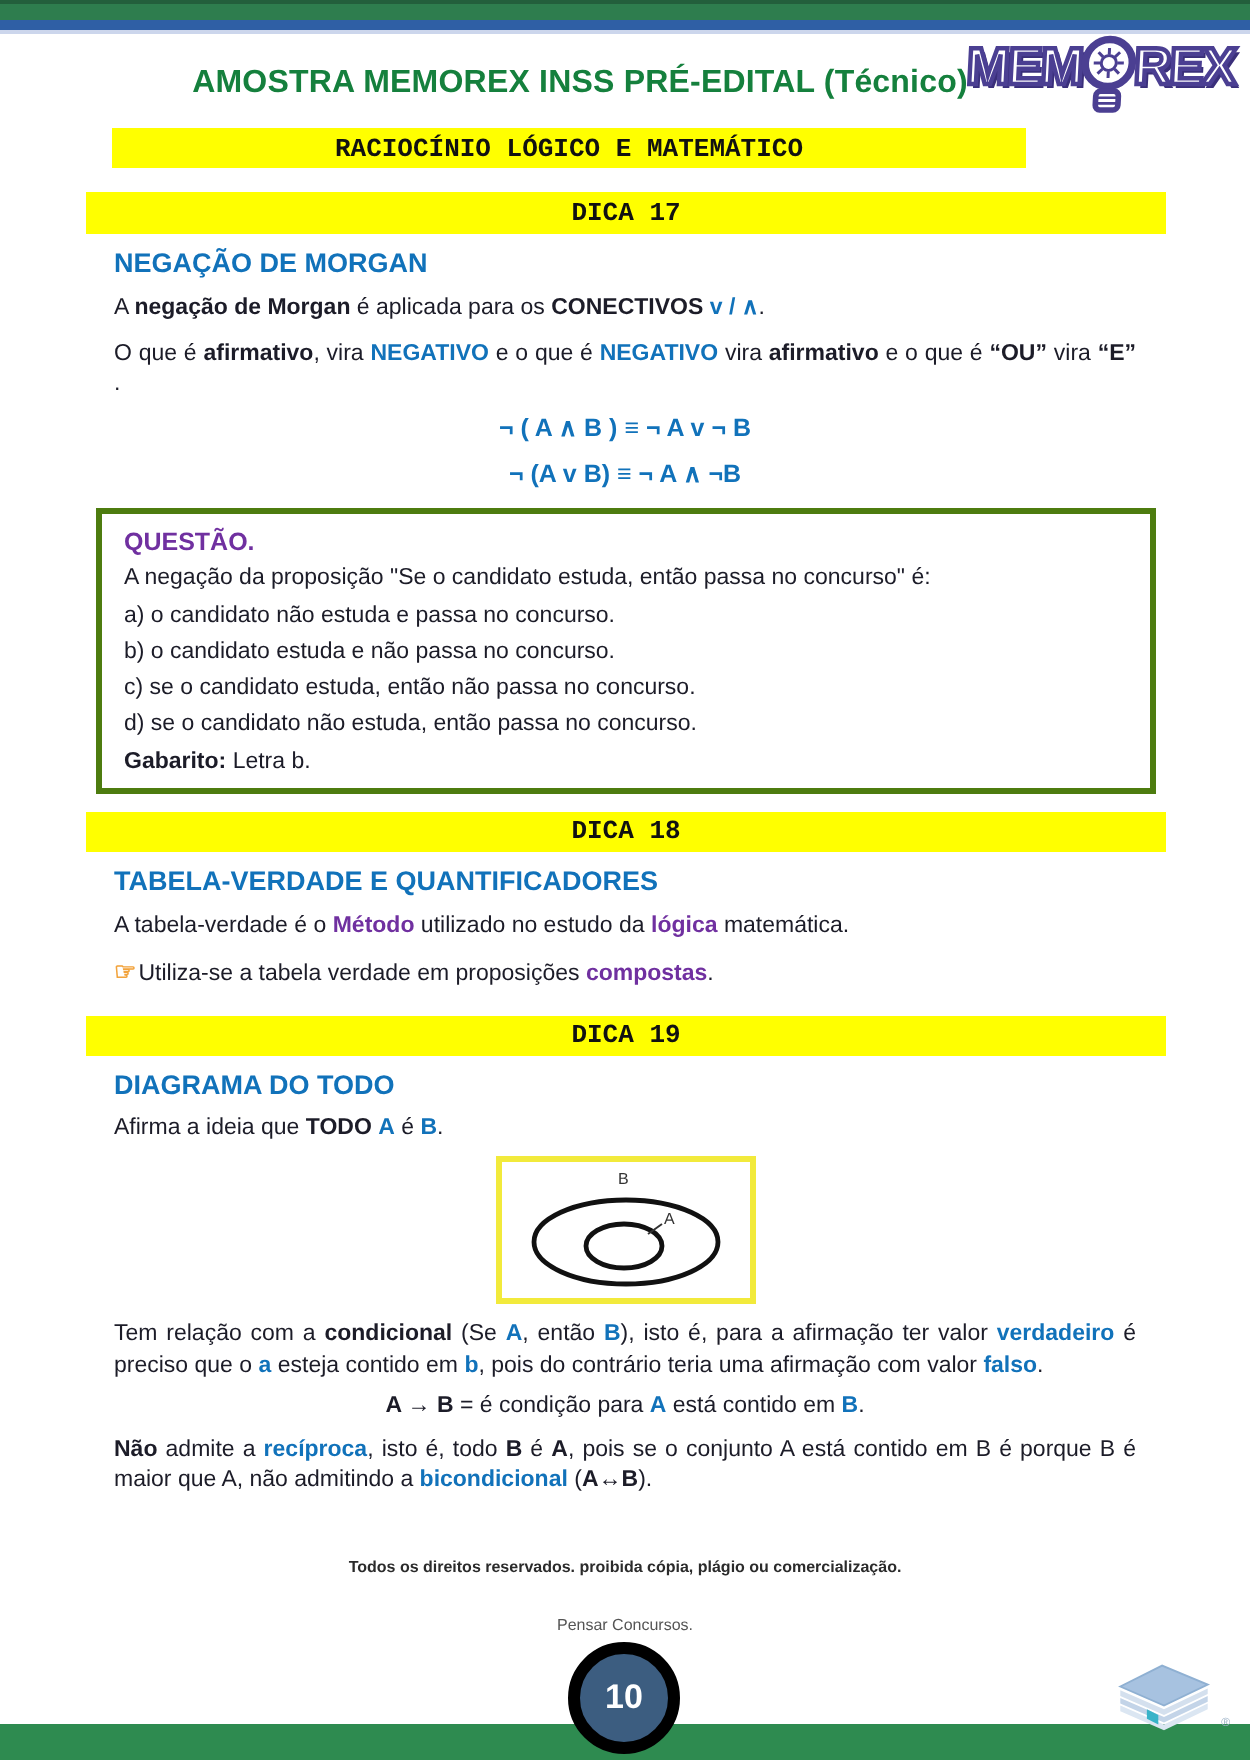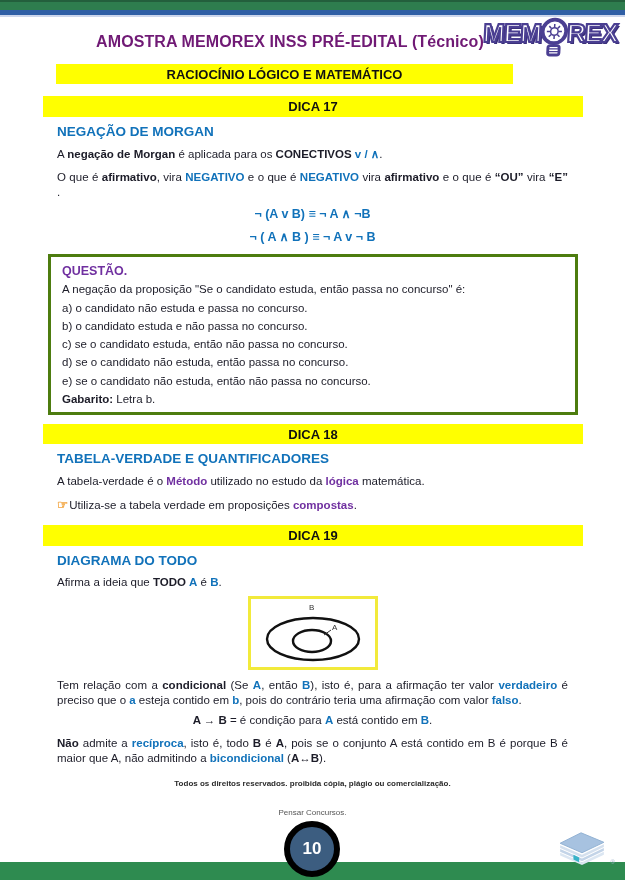--- a/index.html
+++ b/index.html
@@ -8,29 +8,29 @@
 
   
   .bar-dkgreen{height:2px;background:#235f3c;}
   .bar-green{height:8px;background:#2e7d4e;}
   .bar-blue{height:5px;background:#2f5fa5;}
   .bar-lav{height:2px;background:#ccd6ec;}
 
   
   .header{position:relative;height:44px;}
   .page-title{position:absolute;top:14px;left:30px;width:520px;text-align:center;
-              color:#701a75;font-weight:bold;font-size:16px;letter-spacing:.1px;}
+              color:#15803d;font-weight:bold;font-size:16px;letter-spacing:.1px;}
   .logo{position:absolute;top:16px;right:8px;display:flex;align-items:flex-start;z-index:5;transform:skewX(-3deg);}
   .logo-text{font-size:26px;font-weight:bold;color:#ffffff;letter-spacing:-1px;
              -webkit-text-stroke:2.2px #4b3f92;text-shadow:2px 2px 0 #3a2f7a;}
   .logo svg{margin:0 -3px;}
 
   
   .ybar{background:#ffff00;color:#111111;font-weight:bold;font-size:13px;
-        text-align:center;padding:1.5px 0;}
+        text-align:center;padding:1.5px 0;font-family:Liberation Mono, monospace;}
   .subject-bar{margin:3px 0 0 56px;width:457px;}
   .dica-bar{margin-left:43px;width:540px;}
   .mt9{margin-top:9px;} .mt8{margin-top:12px;}
 
   
   .h-blue{color:#1172ba;font-weight:bold;font-size:13.5px;margin:6px 57px 0;}
   p.bt{margin:6px 57px 0;}
   .mtp8{margin-top:8px !important;} .mtp7{margin-top:7px !important;} .mtp5{margin-top:5px !important;}
   .just{text-align:justify;}
   .formula{color:#1172ba;font-weight:bold;font-size:12.5px;text-align:center;margin:6px 57px 0;}
@@ -97,31 +97,30 @@
     </svg>
     <span class="logo-text">REX</span>
   </div>
 
   <div class="ybar subject-bar">RACIOCÍNIO LÓGICO E MATEMÁTICO</div>
 
   <div class="ybar dica-bar mt8">DICA 17</div>
   <div class="h-blue">NEGAÇÃO DE MORGAN</div>
   <p class="bt"><span>A </span><span class="b">negação de Morgan</span><span> é aplicada para os </span><span class="b">CONECTIVOS</span><span class="blu"> v / ∧</span><span>.</span></p>
   <p class="bt just mtp8"><span>O que é </span><span class="b">afirmativo</span><span>, vira </span><span class="blu">NEGATIVO</span><span> e o que é </span><span class="blu">NEGATIVO</span><span> vira </span><span class="b">afirmativo</span><span> e o que é </span><span class="b">“OU”</span><span> vira </span><span class="b">“E”</span><span> .</span></p>
+  <div class="formula">¬ ( A ∧ B ) ≡ ¬ A v ¬ B</div>
   <div class="formula">¬ (A v B) ≡ ¬ A ∧ ¬B</div>
-  <div class="formula">¬ ( A ∧ B ) ≡ ¬ A v ¬ B</div>
 
   <div class="qbox">
     <p class="q-label">QUESTÃO.</p>
     <p>A negação da proposição "Se o candidato estuda, então passa no concurso" é:</p>
     <p>a) o candidato não estuda e passa no concurso.</p>
     <p>b) o candidato estuda e não passa no concurso.</p>
     <p>c) se o candidato estuda, então não passa no concurso.</p>
     <p>d) se o candidato não estuda, então passa no concurso.</p>
-    <p>e) se o candidato não estuda, então não passa no concurso.</p>
     <p><span class="b">Gabarito:</span><span> Letra b.</span></p>
   </div>
 
   <div class="ybar dica-bar mt9">DICA 18</div>
   <div class="h-blue">TABELA-VERDADE E QUANTIFICADORES</div>
   <p class="bt"><span>A tabela-verdade é o </span><span class="pur">Método</span><span> utilizado no estudo da </span><span class="pur">lógica</span><span> matemática.</span></p>
   <p class="bt mtp7"><span class="hand">☞</span><span>Utiliza-se a tabela verdade em proposições </span><span class="pur">compostas</span><span>.</span></p>
 
   <div class="ybar dica-bar mt8">DICA 19</div>
   <div class="h-blue">DIAGRAMA DO TODO</div>

